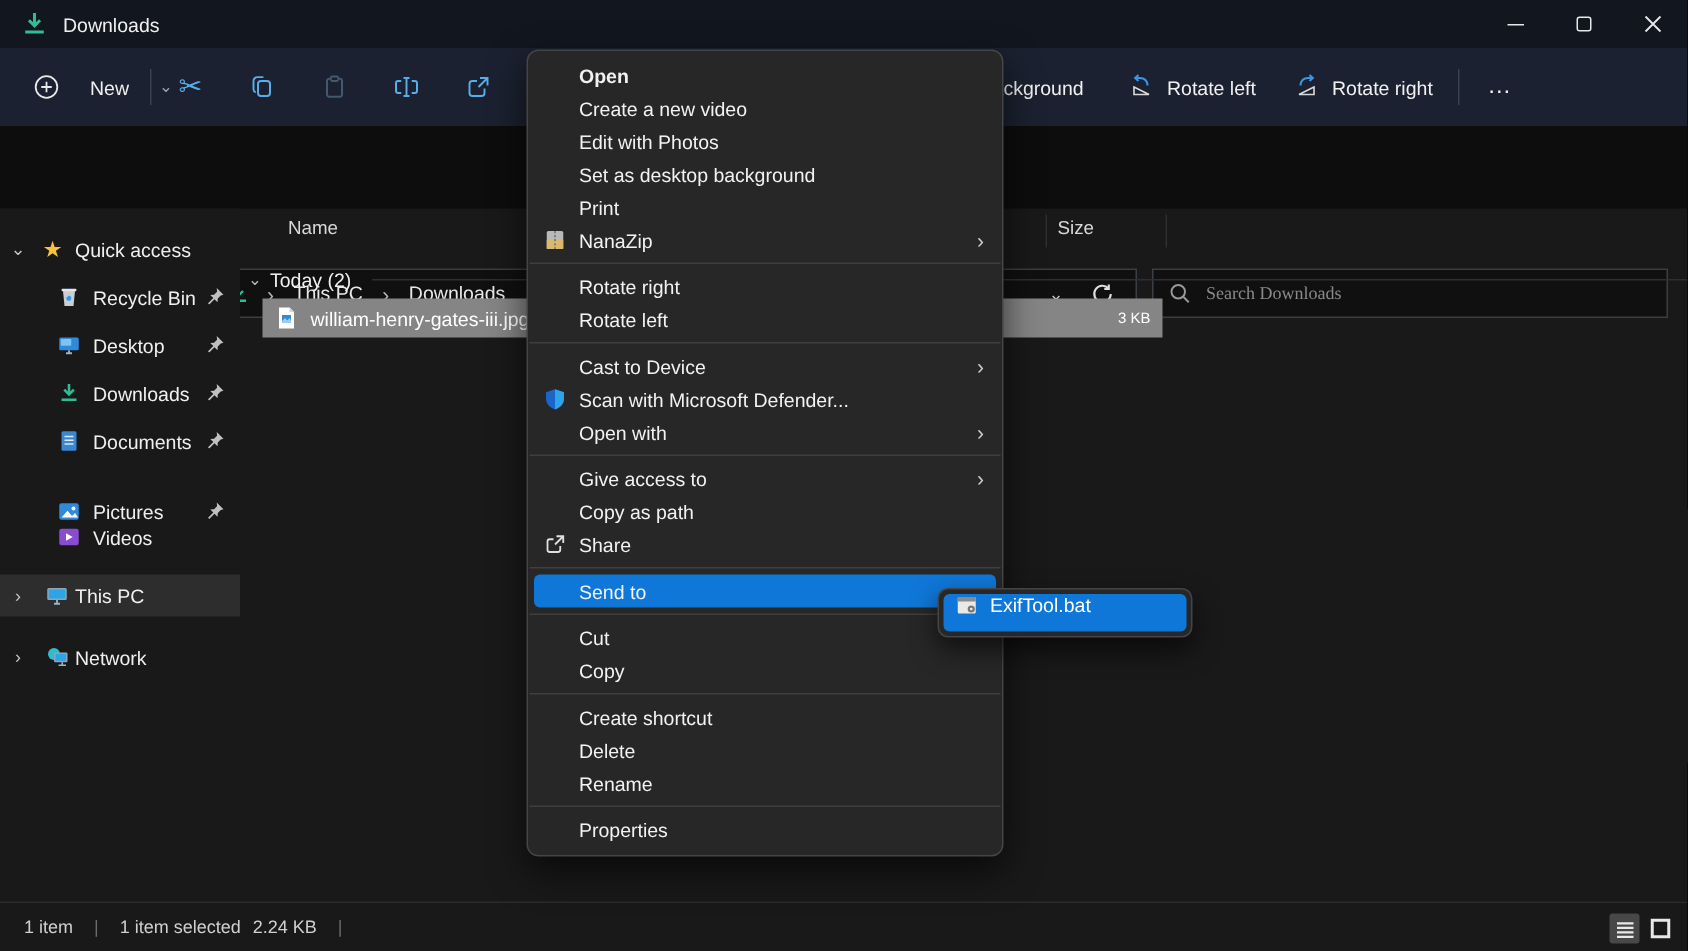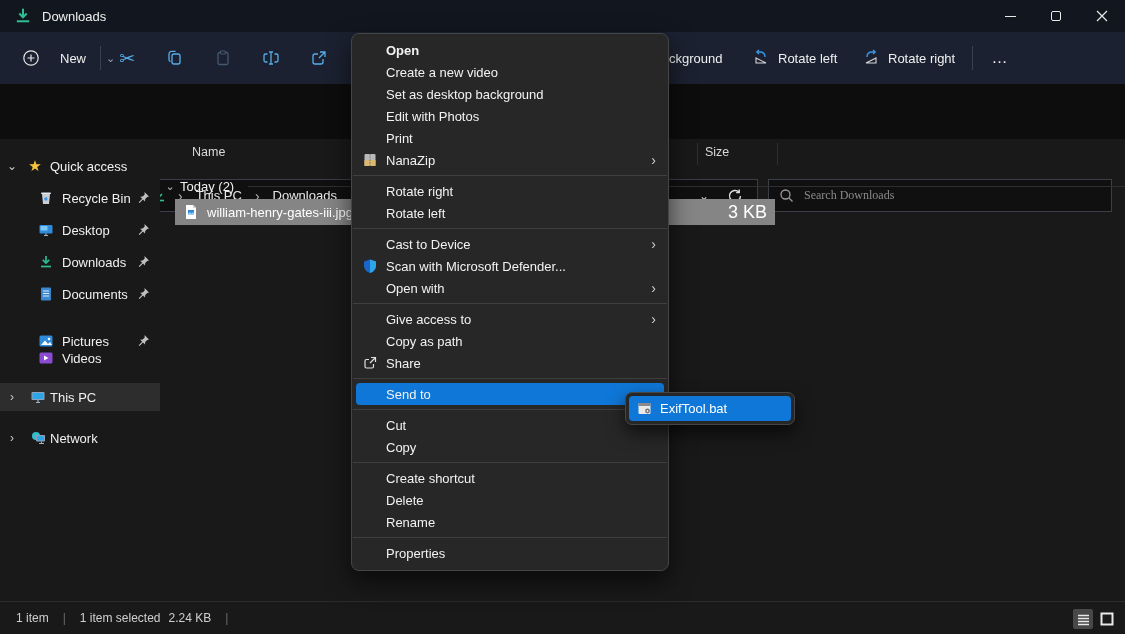--- a/index.html
+++ b/index.html
@@ -51,42 +51,42 @@
   
   .filelist { position:absolute; left:160px; top:139px; width:965px; height:462px; }
   .col-hdr { position:absolute; top:6px; font-size:12.5px; color:#d8d8d8; }
   .col-div { position:absolute; top:4px; width:1px; height:22px; background:#2f2f2f; }
   .group-row { position:absolute; left:0; top:36px; width:965px; height:22px; display:flex; align-items:center; }
   .group-chev { width:20px; text-align:center; font-size:11px; color:#b8b8b8; }
   .group-label { font-size:13px; color:#f0f0f0; padding-right:14px; }
   .group-line { flex:1; height:1px; background:#2f2f2f; margin-right:0; }
   .file-row { position:absolute; left:15px; top:60px; width:600px; height:26px; background:#858585; display:flex; align-items:center; padding:0 8px; gap:8px; }
   .file-name { font-size:13px; color:#ffffff; white-space:nowrap; }
-  .file-size { margin-left:auto; font-size:18px; color:#fff; }
+  .file-size { margin-left:auto; font-size:10px; color:#fff; }
 
   
   .statusbar { position:absolute; left:0; top:601px; width:100%; height:33px; background:#191919; border-top:1px solid #2b2b2b; display:flex; align-items:center; padding:0 16px; gap:14px; font-size:12px; color:#d0d0d0; }
   .sb-div { color:#6a6a6a; }
   .view-toggles { position:absolute; right:8px; top:7px; display:flex; gap:4px; }
   .view-btn { width:20px; height:20px; display:flex; align-items:center; justify-content:center; border-radius:2px; }
   .view-btn.active { background:#484848; }
 
   
   .ctx-menu { position:absolute; left:351px; top:33px; width:318px; background:#272727; border:1px solid #454545; border-radius:8px; padding:5px 0 6px 0; z-index:50; box-shadow:0 10px 24px rgba(0,0,0,.6); }
   .mi { position:relative; height:22px; margin:0 4px; display:flex; align-items:center; padding:0 24px 0 30px; font-size:13px; color:#f2f2f2; border-radius:4px; white-space:nowrap; }
   .mi.bold { font-weight:bold; }
   .mi.hl { background:#0f77d7; }
   .mi .mi-icon { position:absolute; left:6px; top:3px; width:16px; height:16px; }
   .mi .mi-chev { position:absolute; right:8px; font-size:14px; color:#cfcfcf; line-height:1; }
   .mi.hl .mi-chev { color:#fff; }
   .menu-sep { height:1px; background:#3f3f3f; margin:4px 1px; }
 
   
   .submenu { position:absolute; left:625px; top:392px; width:170px; height:33px; background:#272727; border:1px solid #454545; border-radius:7px; padding:3px; z-index:60; box-shadow:0 8px 18px rgba(0,0,0,.6); }
-  .sub-item { height:25px; background:#0f77d7; border-radius:4px; display:flex; align-items:center; gap:8px; padding:0 8px; font-size:13px; color:#fff; }
+  .sub-item { height:25px; background:#0f77d7; border-radius:4px; display:flex; align-items:flex-start; gap:8px; padding:0 8px; font-size:13px; color:#fff; }
 
   .icon16 { width:16px; height:16px; display:block; }
   .icon18 { width:18px; height:18px; display:block; }
 </style>
 </head>
 <body>
 
 <div class="window">
 
   <div class="titlebar">
@@ -365,24 +365,24 @@
   </div>
 
   <div class="ctx-menu">
     <div class="mi bold">
         <span>Open</span>
       </div>
     <div class="mi">
         <span>Create a new video</span>
       </div>
     <div class="mi">
+        <span>Edit with Photos</span>
+      </div>
+    <div class="mi">
         <span>Set as desktop background</span>
-      </div>
-    <div class="mi">
-        <span>Edit with Photos</span>
       </div>
     <div class="mi">
         <span>Print</span>
       </div>
     <div class="mi">
       <svg class="mi-icon" viewBox="0 0 16 16">
         <rect x="2.5" y="2" width="11" height="12" rx="1" fill="#b9b9b9"></rect>
         <rect x="2.5" y="8" width="11" height="6" fill="#d9b96d"></rect>
         <path d="M8 2v12" stroke="#6d6d6d" stroke-width="1" stroke-dasharray="1.5 1.2"></path>
       </svg>

